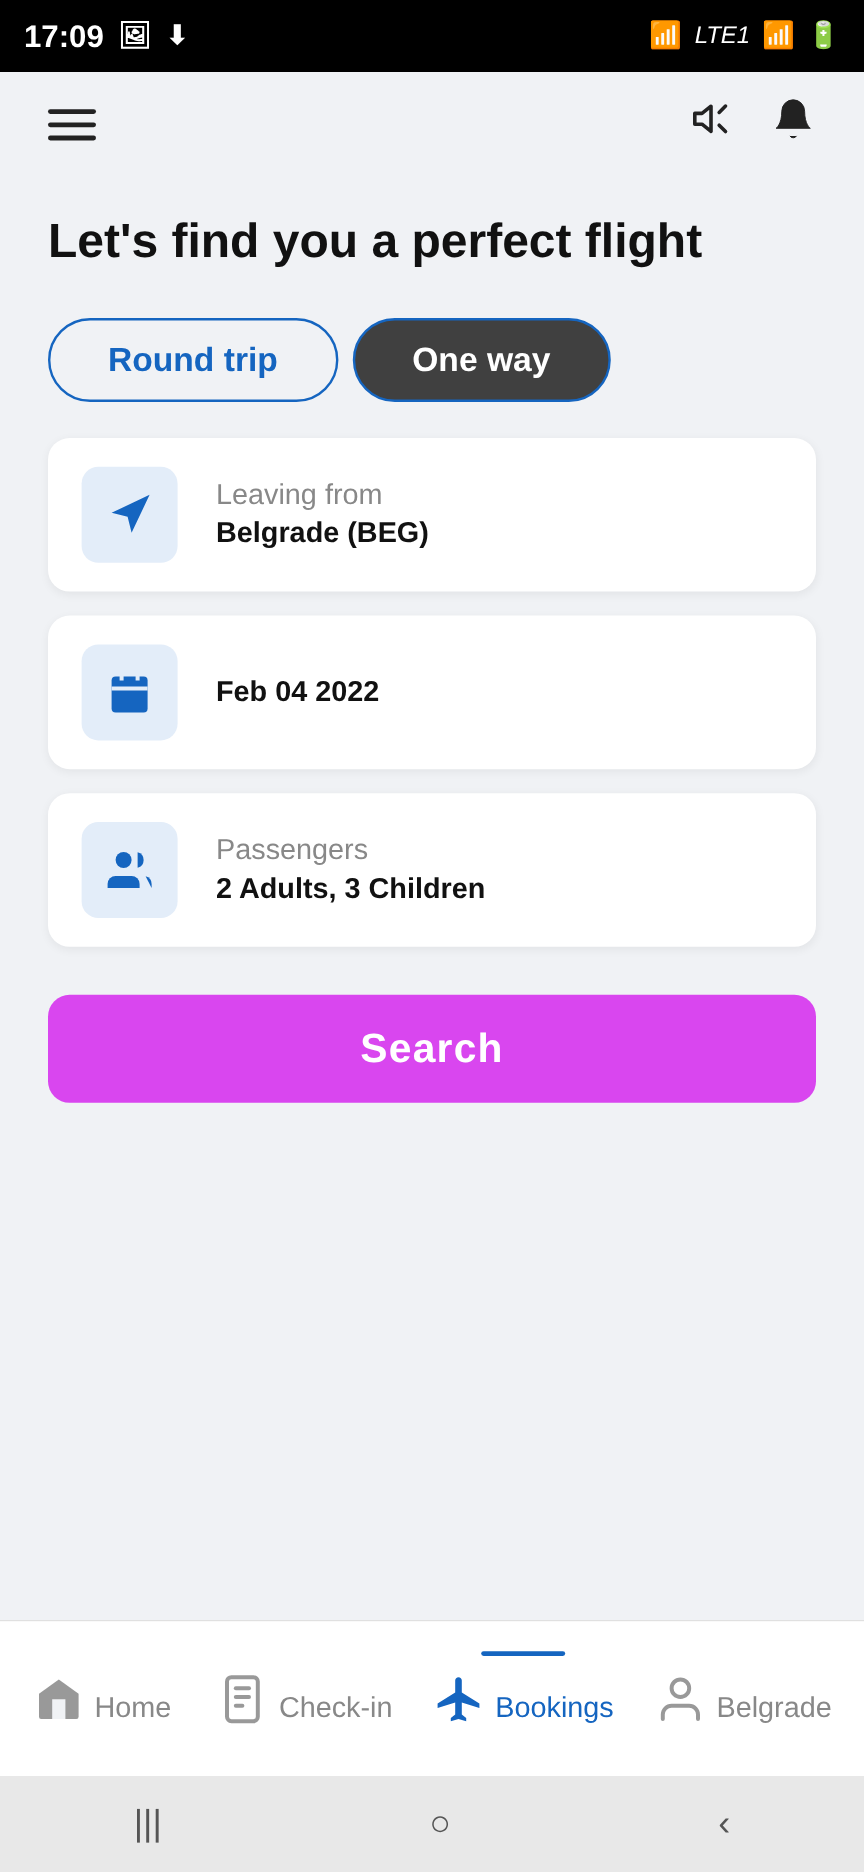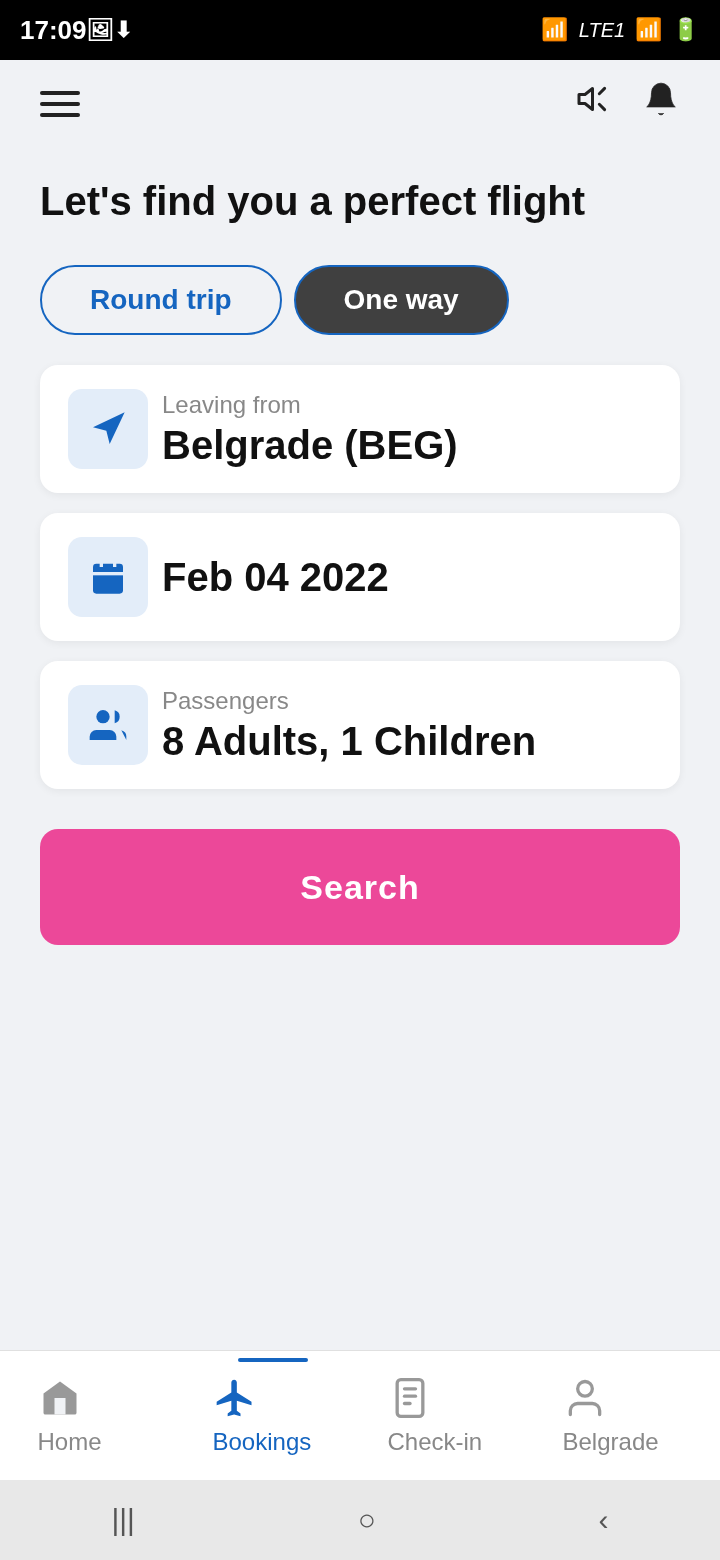--- a/index.html
+++ b/index.html
@@ -19,21 +19,21 @@
       height: 60px;
       background: #000;
       display: flex;
       align-items: center;
       justify-content: space-between;
       padding: 0 20px;
       color: #fff;
       font-size: 26px;
       font-weight: 600;
     }
-    .status-left { display: flex; align-items: center; gap: 0; }
+    .status-left { display: flex; align-items: center; gap: 12px; }
     .status-right { display: flex; align-items: center; gap: 10px; }
 
     
     .top-bar {
       background: #f0f2f5;
       padding: 20px 40px;
       display: flex;
       align-items: center;
       justify-content: space-between;
     }
@@ -87,51 +87,51 @@
       display: flex;
       flex-direction: column;
       gap: 20px;
     }
     .field-card {
       background: #fff;
       border-radius: 18px;
       padding: 24px 28px;
       display: flex;
       align-items: center;
-      gap: 14px;
+      gap: 32px;
       box-shadow: 0 2px 8px rgba(0,0,0,0.06);
       cursor: pointer;
     }
     .field-icon-box {
       width: 80px;
       height: 80px;
       background: #e3edf9;
       border-radius: 14px;
       display: flex;
       align-items: center;
       justify-content: center;
       flex-shrink: 0;
     }
     .field-icon-box svg {
       width: 40px;
       height: 40px;
       fill: #1565c0;
     }
     .field-content { display: flex; flex-direction: column; gap: 4px; }
     .field-label { font-size: 24px; color: #888; font-weight: 400; }
-    .field-value { font-size: 40px; color: #111; font-weight: 600; }
+    .field-value { font-size: 24px; color: #111; font-weight: 600; }
 
     
     .search-section {
       padding: 30px 40px 20px 40px;
     }
     .search-btn {
       width: 100%;
-      height: 116px;
-      background: #ec4899;
+      height: 90px;
+      background: #d946ef;
       color: #fff;
       border: none;
       border-radius: 18px;
       font-size: 34px;
       font-weight: 600;
       cursor: pointer;
       letter-spacing: 1px;
     }
 
     
@@ -142,22 +142,22 @@
       background: #fff;
       border-top: 1px solid #e0e0e0;
       height: 130px;
       display: flex;
       align-items: center;
       justify-content: space-around;
       padding: 0 10px;
     }
     .nav-item {
       display: flex;
-      flex-direction: column;
-      align-items: flex-start;
+      flex-direction: row;
+      align-items: flex-end;
       gap: 8px;
       cursor: pointer;
       min-width: 120px;
     }
     .nav-item svg { width: 44px; height: 44px; }
     .nav-label { font-size: 24px; font-weight: 500; color: #888; }
     .nav-label.active { color: #1565c0; }
     .nav-item svg { fill: #999; }
     .nav-active-indicator {
       position: relative;
@@ -266,59 +266,59 @@
     <div class="field-icon-box">
       <svg viewBox="0 0 24 24">
         <path d="M17 21v-2a4 4 0 0 0-4-4H5a4 4 0 0 0-4 4v2"></path>
         <circle cx="9" cy="7" r="4"></circle>
         <path d="M23 21v-2a4 4 0 0 0-3-3.87"></path>
         <path d="M16 3.13a4 4 0 0 1 0 7.75"></path>
       </svg>
     </div>
     <div class="field-content">
       <span class="field-label">Passengers</span>
-      <span class="field-value">8 Adults, 1 Children</span>
+      <span class="field-value">2 Adults, 3 Children</span>
     </div>
   </div>
 
 </div>
 
 <div class="search-section">
   <button class="search-btn">Search</button>
 </div>
 
 <div class="spacer"></div>
 
 <div class="bottom-nav">
 
   <div class="nav-item">
     <svg viewBox="0 0 24 24" style="fill:#999;stroke:none;">
       <path d="M3 9.5L12 3l9 6.5V20a1 1 0 0 1-1 1H4a1 1 0 0 1-1-1V9.5z"></path>
       <path d="M9 21V12h6v9" fill="#f0f2f5"></path>
     </svg>
     <span class="nav-label">Home</span>
-  </div>
-
-  <div class="nav-item nav-active-indicator">
-    <svg viewBox="0 0 24 24" style="fill:#1565c0;stroke:none;">
-      <path d="M21 16v-2l-8-5V3.5c0-.83-.67-1.5-1.5-1.5S10 2.67 10 3.5V9l-8 5v2l8-2.5V19l-2 1.5V22l3.5-1 3.5 1v-1.5L13 19v-5.5l8 2.5z"></path>
-    </svg>
-    <span class="nav-label active">Bookings</span>
   </div>
 
   <div class="nav-item">
     <svg viewBox="0 0 24 24" style="fill:none;stroke:#999;stroke-width:1.8;stroke-linecap:round;stroke-linejoin:round;">
       <rect x="5" y="2" width="14" height="20" rx="2"></rect>
       <line x1="9" y1="7" x2="15" y2="7"></line>
       <line x1="9" y1="11" x2="15" y2="11"></line>
       <line x1="9" y1="15" x2="12" y2="15"></line>
     </svg>
     <span class="nav-label">Check-in</span>
   </div>
 
+  <div class="nav-item nav-active-indicator">
+    <svg viewBox="0 0 24 24" style="fill:#1565c0;stroke:none;">
+      <path d="M21 16v-2l-8-5V3.5c0-.83-.67-1.5-1.5-1.5S10 2.67 10 3.5V9l-8 5v2l8-2.5V19l-2 1.5V22l3.5-1 3.5 1v-1.5L13 19v-5.5l8 2.5z"></path>
+    </svg>
+    <span class="nav-label active">Bookings</span>
+  </div>
+
   <div class="nav-item">
     <svg viewBox="0 0 24 24" style="fill:none;stroke:#999;stroke-width:1.8;stroke-linecap:round;stroke-linejoin:round;">
       <path d="M20 21v-2a4 4 0 0 0-4-4H8a4 4 0 0 0-4 4v2"></path>
       <circle cx="12" cy="7" r="4"></circle>
     </svg>
     <span class="nav-label">Belgrade</span>
   </div>
 
 </div>
 

